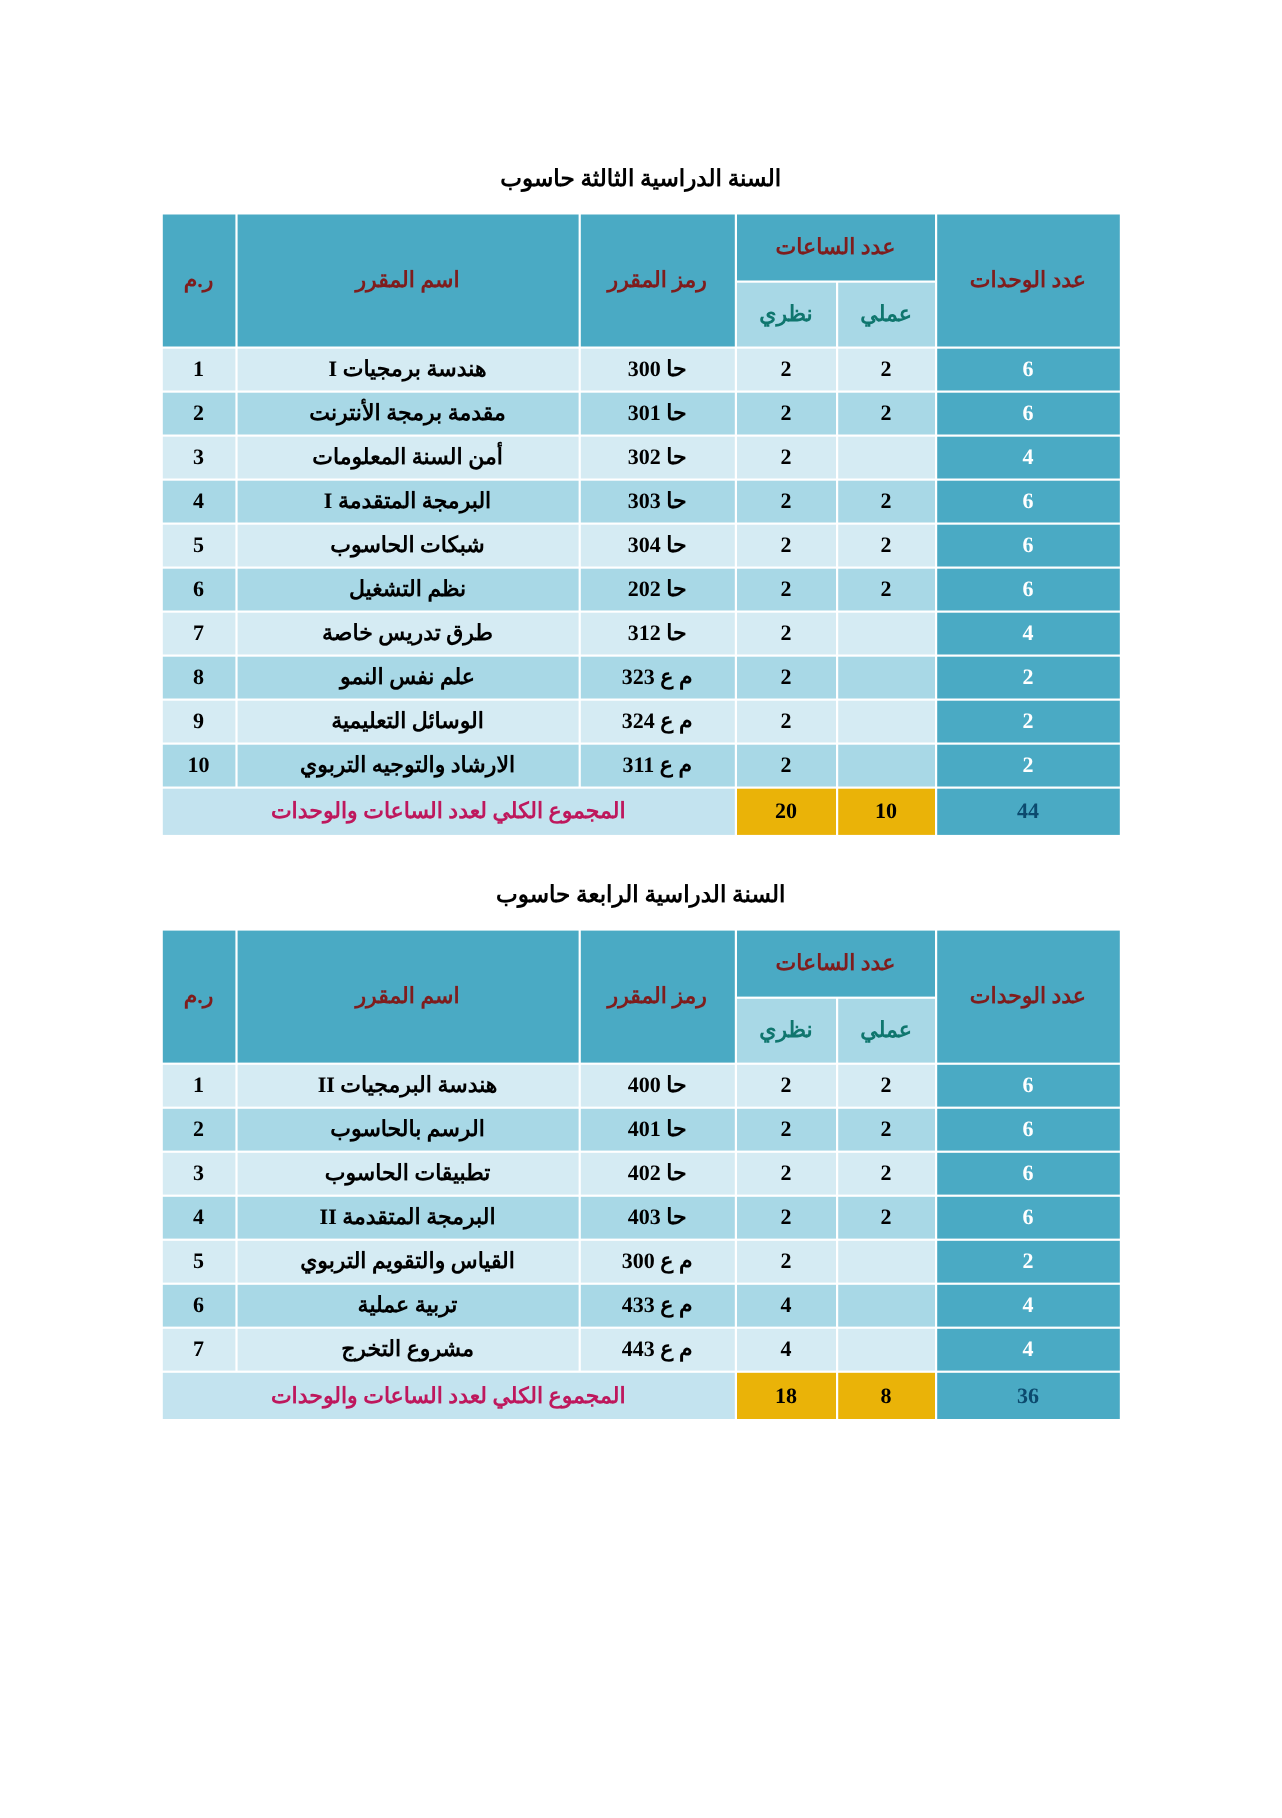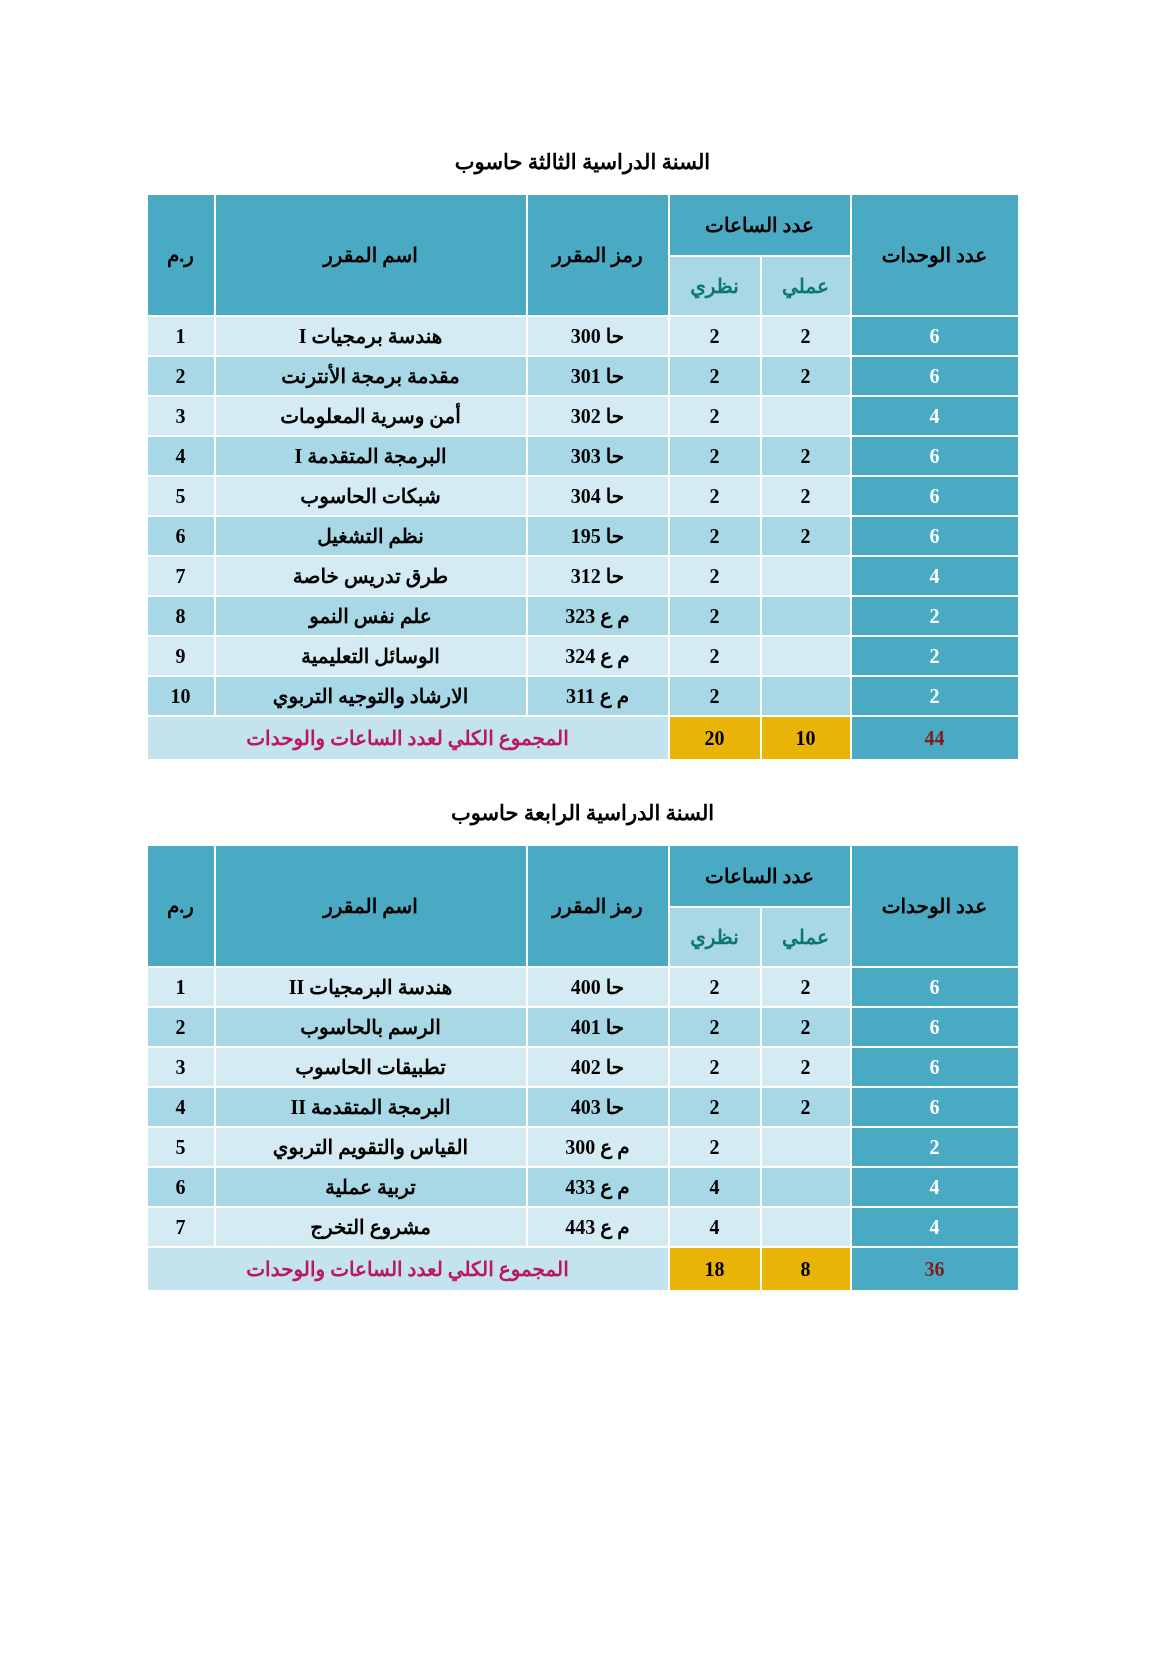--- a/index.html
+++ b/index.html
@@ -53,21 +53,21 @@
     vertical-align: middle;
     font-weight: bold;
     font-size: 20px;
     line-height: 1.1;
     border: none;
   }
 
   
   .hdr {
     background: #4AAAC4;
-    color: #000000;
+    color: #7f1d1d;
     font-size: 20px;
     font-weight: bold;
     height: 58px;
   }
   .hdr-tall {
     height: 120px;
   }
   .hdr-sub {
     background: #A8D8E6;
     color: #0f766e;
@@ -100,21 +100,21 @@
   .cell-code {
     font-size: 21px;
   }
   .cell-num {
     font-size: 21px;
   }
 
   
   .total-units {
     background: #4AAAC4;
-    color: #7f1d1d;
+    color: #0c4a6e;
     height: 42px;
     font-size: 22px;
   }
   .total-cell {
     background: #eab308;
     color: #000000;
     height: 42px;
     font-size: 22px;
   }
   .total-label {
@@ -185,21 +185,21 @@
           <td class="cell-mid cell-num">2</td>
           <td class="cell-mid cell-code">حا 301</td>
           <td class="cell-mid cell-name">مقدمة برمجة الأنترنت</td>
           <td class="cell-mid cell-num">2</td>
         </tr>
         <tr>
           <td class="cell-units">4</td>
           <td class="cell-light cell-num"></td>
           <td class="cell-light cell-num">2</td>
           <td class="cell-light cell-code">حا 302</td>
-          <td class="cell-light cell-name">أمن وسرية المعلومات</td>
+          <td class="cell-light cell-name">أمن السنة المعلومات</td>
           <td class="cell-light cell-num">3</td>
         </tr>
         <tr>
           <td class="cell-units">6</td>
           <td class="cell-mid cell-num">2</td>
           <td class="cell-mid cell-num">2</td>
           <td class="cell-mid cell-code">حا 303</td>
           <td class="cell-mid cell-name">البرمجة المتقدمة I</td>
           <td class="cell-mid cell-num">4</td>
         </tr>
@@ -208,21 +208,21 @@
           <td class="cell-light cell-num">2</td>
           <td class="cell-light cell-num">2</td>
           <td class="cell-light cell-code">حا 304</td>
           <td class="cell-light cell-name">شبكات الحاسوب</td>
           <td class="cell-light cell-num">5</td>
         </tr>
         <tr>
           <td class="cell-units">6</td>
           <td class="cell-mid cell-num">2</td>
           <td class="cell-mid cell-num">2</td>
-          <td class="cell-mid cell-code">حا 195</td>
+          <td class="cell-mid cell-code">حا 202</td>
           <td class="cell-mid cell-name">نظم التشغيل</td>
           <td class="cell-mid cell-num">6</td>
         </tr>
         <tr>
           <td class="cell-units">4</td>
           <td class="cell-light cell-num"></td>
           <td class="cell-light cell-num">2</td>
           <td class="cell-light cell-code">حا 312</td>
           <td class="cell-light cell-name">طرق تدريس خاصة</td>
           <td class="cell-light cell-num">7</td>

